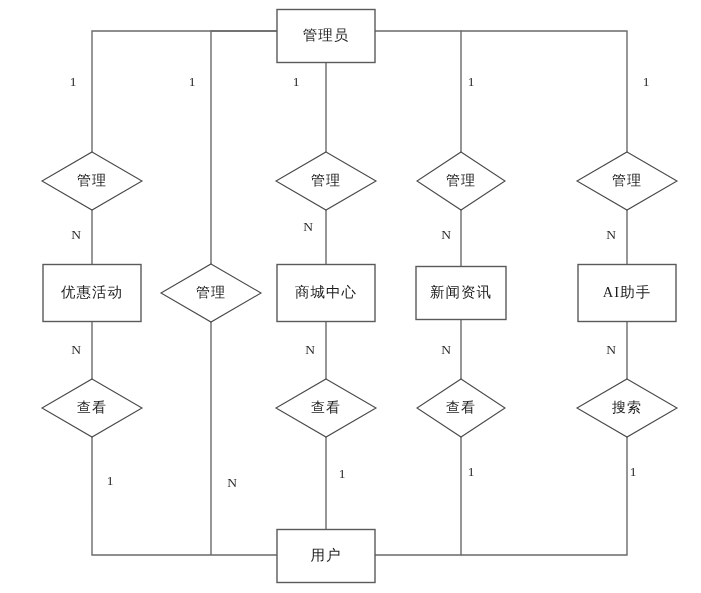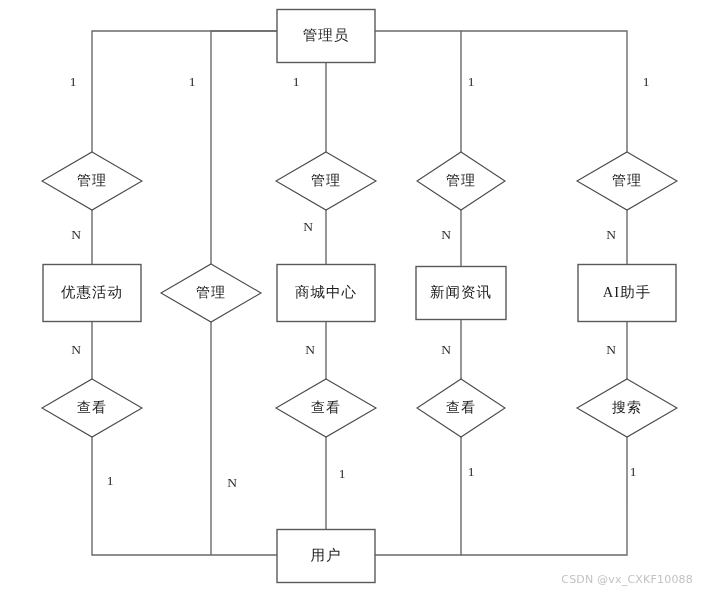--- a/index.html
+++ b/index.html
@@ -175,14 +175,13 @@
         <text x="310" y="351" class="card-label">N</text>
         <text x="446" y="351" class="card-label">N</text>
         <text x="611" y="351" class="card-label">N</text>
         <text x="110" y="482" class="card-label">1</text>
         <text x="232" y="484" class="card-label">N</text>
         <text x="342" y="475" class="card-label">1</text>
         <text x="471" y="473" class="card-label">1</text>
         <text x="633" y="473" class="card-label">1</text>
       </g>
   </svg>
-  <div class="watermark">CSDN @vx_CXKF10088</div>
 </div>
 
 </body></html>

